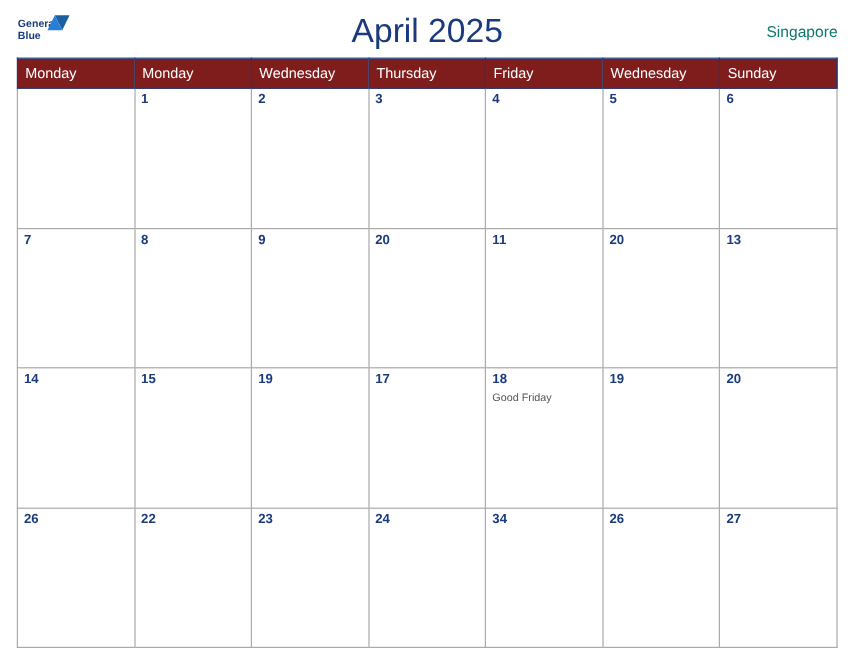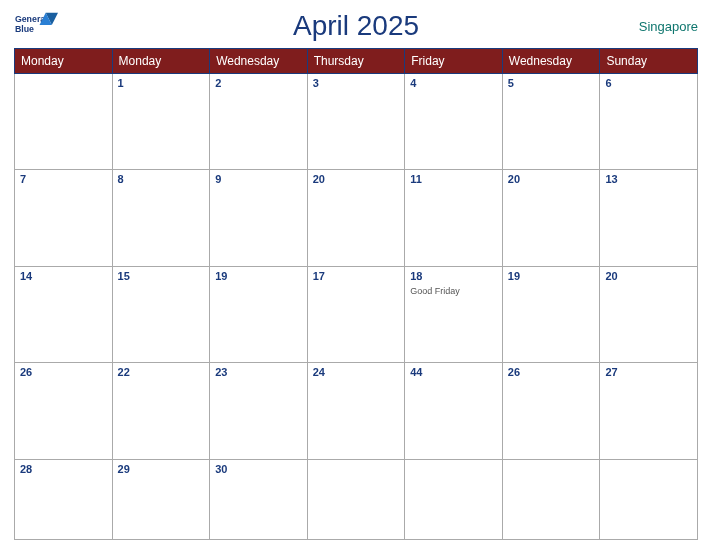--- a/index.html
+++ b/index.html
@@ -193,39 +193,24 @@
           <td>
             <span class="day-num">22</span>
           </td>
           <td>
             <span class="day-num">23</span>
           </td>
           <td>
             <span class="day-num">24</span>
           </td>
           <td>
-            <span class="day-num">44</span>
+            <span class="day-num">34</span>
           </td>
           <td>
             <span class="day-num">26</span>
           </td>
           <td>
             <span class="day-num">27</span>
           </td>
-        </tr>
-        <tr class="last-row">
-          <td>
-            <span class="day-num">28</span>
-          </td>
-          <td>
-            <span class="day-num">29</span>
-          </td>
-          <td>
-            <span class="day-num">30</span>
-          </td>
-          <td class="empty-cell"></td>
-          <td class="empty-cell"></td>
-          <td class="empty-cell"></td>
-          <td class="empty-cell"></td>
         </tr>
       </tbody>
   </table>
 </div>
 
 </body></html>

